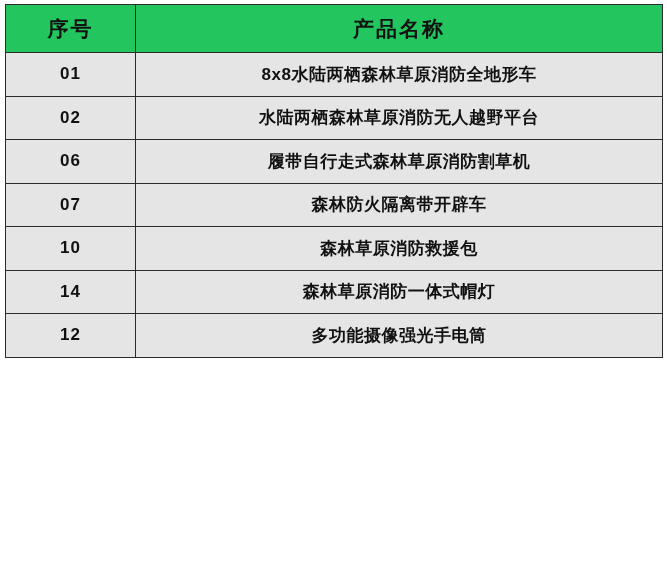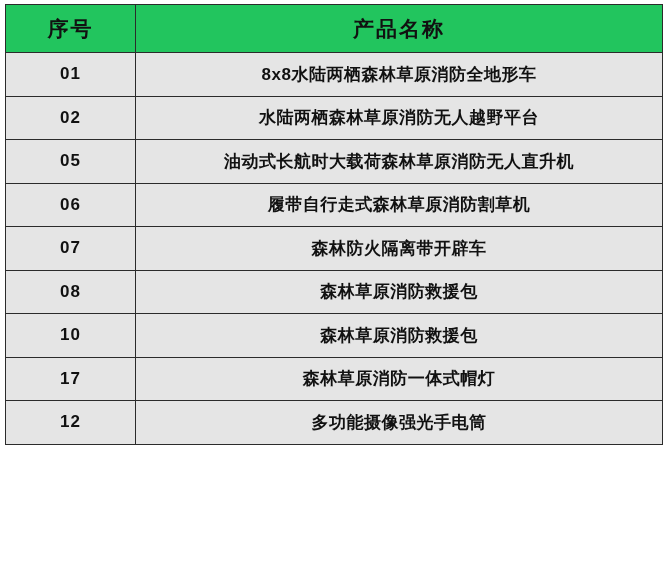--- a/index.html
+++ b/index.html
@@ -76,41 +76,33 @@
     <tbody>
       <tr>
         <td class="cell-no">01</td>
         <td class="cell-name">8x8水陆两栖森林草原消防全地形车</td>
       </tr>
       <tr>
         <td class="cell-no">02</td>
         <td class="cell-name">水陆两栖森林草原消防无人越野平台</td>
       </tr>
       <tr>
-        <td class="cell-no">05</td>
-        <td class="cell-name">油动式长航时大载荷森林草原消防无人直升机</td>
-      </tr>
-      <tr>
         <td class="cell-no">06</td>
         <td class="cell-name">履带自行走式森林草原消防割草机</td>
       </tr>
       <tr>
         <td class="cell-no">07</td>
         <td class="cell-name">森林防火隔离带开辟车</td>
       </tr>
       <tr>
-        <td class="cell-no">08</td>
-        <td class="cell-name">森林草原消防救援包</td>
-      </tr>
-      <tr>
         <td class="cell-no">10</td>
         <td class="cell-name">森林草原消防救援包</td>
       </tr>
       <tr>
-        <td class="cell-no">17</td>
+        <td class="cell-no">14</td>
         <td class="cell-name">森林草原消防一体式帽灯</td>
       </tr>
       <tr>
         <td class="cell-no">12</td>
         <td class="cell-name">多功能摄像强光手电筒</td>
       </tr>
     </tbody>
   </table>
 </div>
 

